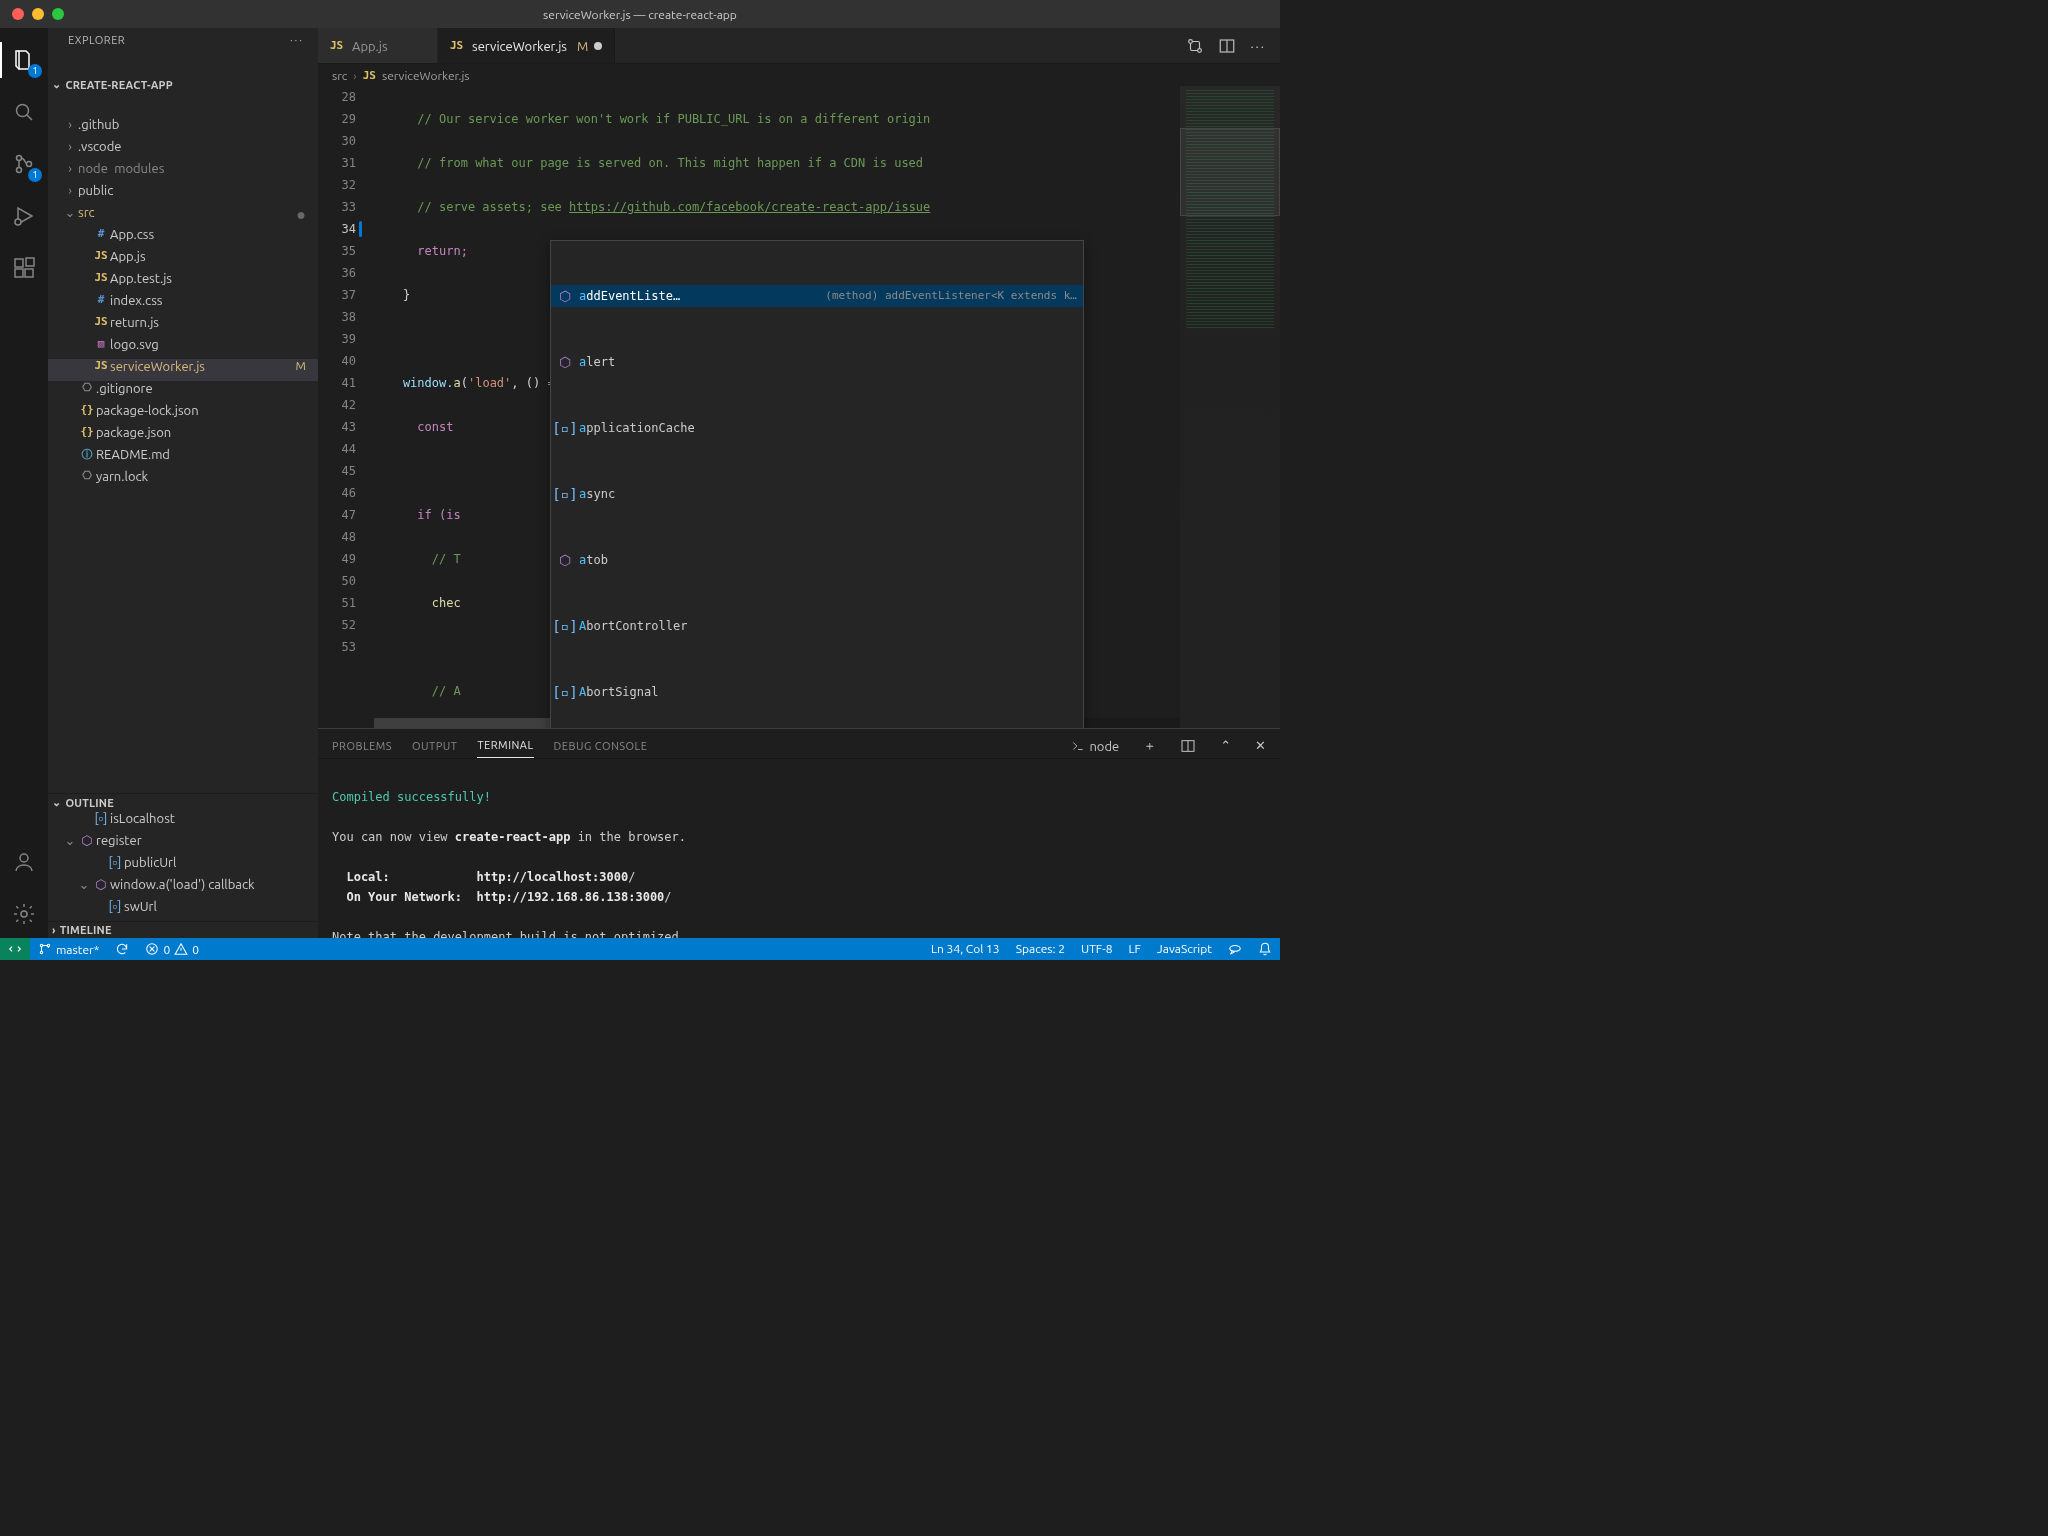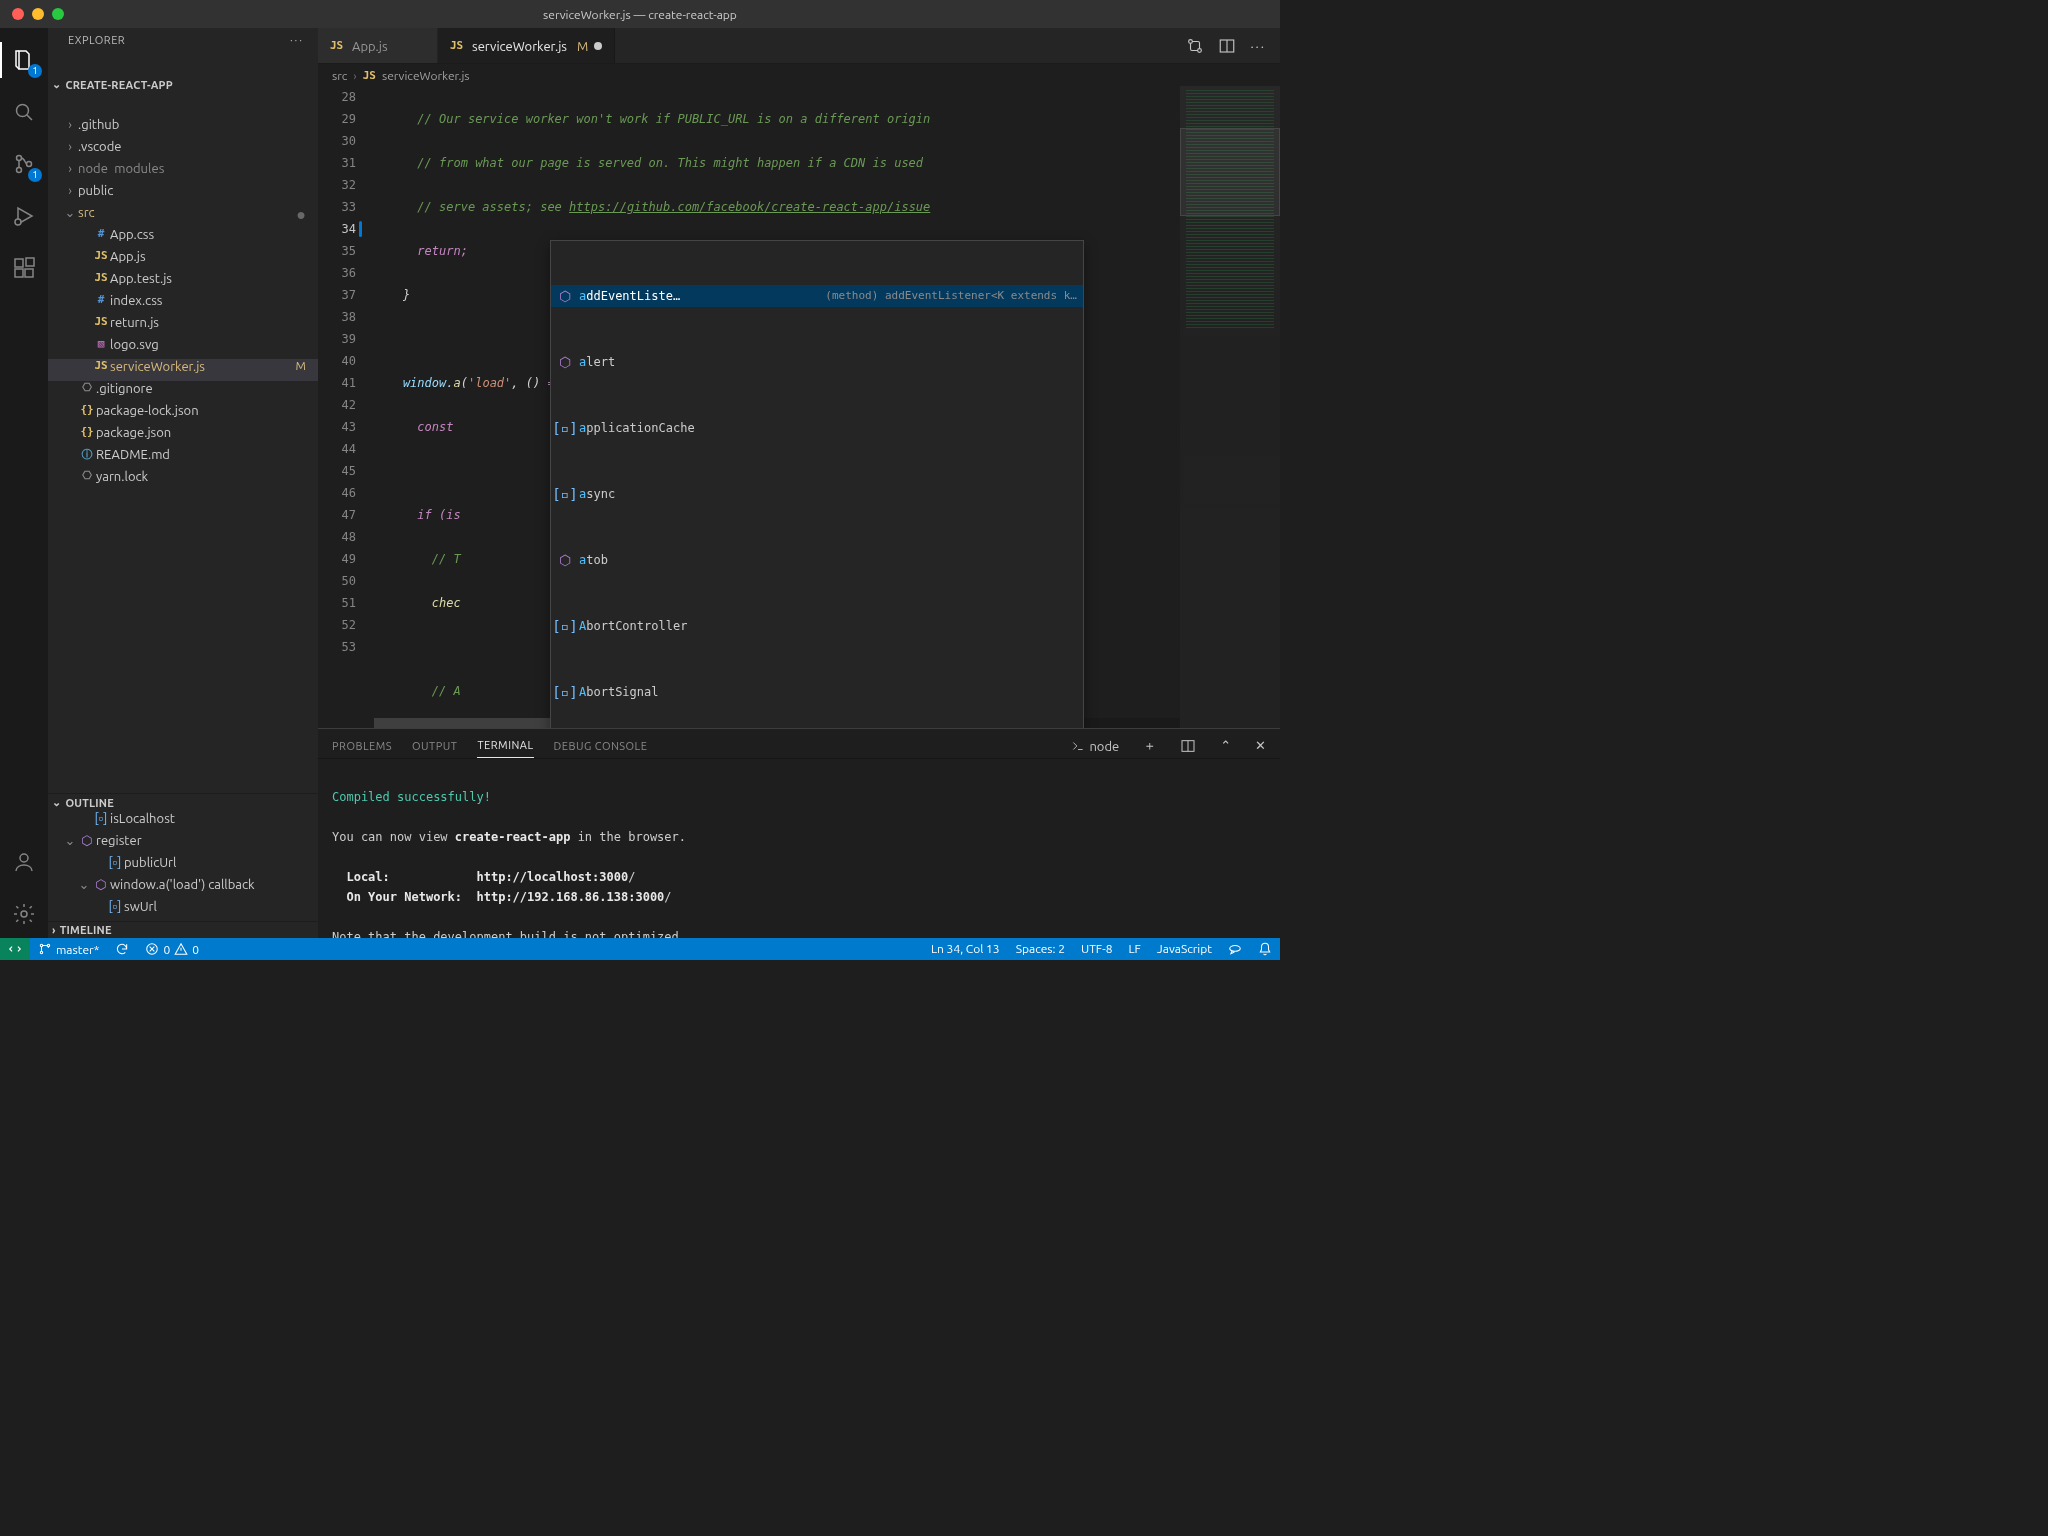--- a/index.html
+++ b/index.html
@@ -78,21 +78,21 @@
   .breadcrumbs { height:22px; display:flex; align-items:center; gap:6px; padding:0 14px; font-size:12px; color:#a0a0a0; background:var(--bg); }
   .breadcrumbs .sep{color:#6a6a6a;}
 
   
   .editor-wrap { flex:1; display:flex; min-height:0; position:relative; background:var(--bg); }
   .gutter { width:56px; text-align:right; color:var(--lineno); font:12px/22px ui-monospace,Menlo,Consolas,monospace; padding-right:18px; user-select:none; }
   .gutter .ln { height:22px; position:relative;}
   .gutter .ln.curr { color:#c6c6c6; }
   .gutter .ln.curr::after{content:"";position:absolute;right:-6px;top:3px;bottom:3px;width:3px;background:#0078d4;border-radius:2px;}
   .code { flex:1; font:12px/22px ui-monospace,Menlo,Consolas,monospace; white-space:pre; overflow:hidden; position:relative; padding-right:110px; }
-  .codeline{height:22px;font-style:italic;}
+  .codeline{height:22px;}
   .tok-cm{color:#6a9955;} .tok-kw{color:#c586c0;} .tok-fn{color:#dcdcaa;} .tok-id{color:#9cdcfe;} .tok-str{color:#ce9178;} .tok-pn{color:#d4d4d4;} .tok-lk{color:#6a9955;text-decoration:underline;}
 
   
   .suggest { position:absolute; top:154px; left:176px; width:534px; background:#252526; border:1px solid #454545; box-shadow:0 4px 12px rgba(0,0,0,.4); font:12px/22px ui-monospace,monospace; z-index:5; }
   .suggest-row{display:flex;align-items:center;height:22px;padding:0 6px;gap:6px;color:#cccccc;}
   .suggest-row.sel{background:#04395e;color:#fff;}
   .suggest-row .sicon{width:16px;height:16px;display:flex;align-items:center;justify-content:center;font-size:14px;}
   .si-method{color:#b180d7;} .si-var{color:#75beff;}
   .suggest-row .match{color:#4fc1ff;}
   .suggest-row .detail{margin-left:auto;color:#8a8a8a;font-size:11px;white-space:nowrap;overflow:hidden;text-overflow:ellipsis;max-width:260px;}

